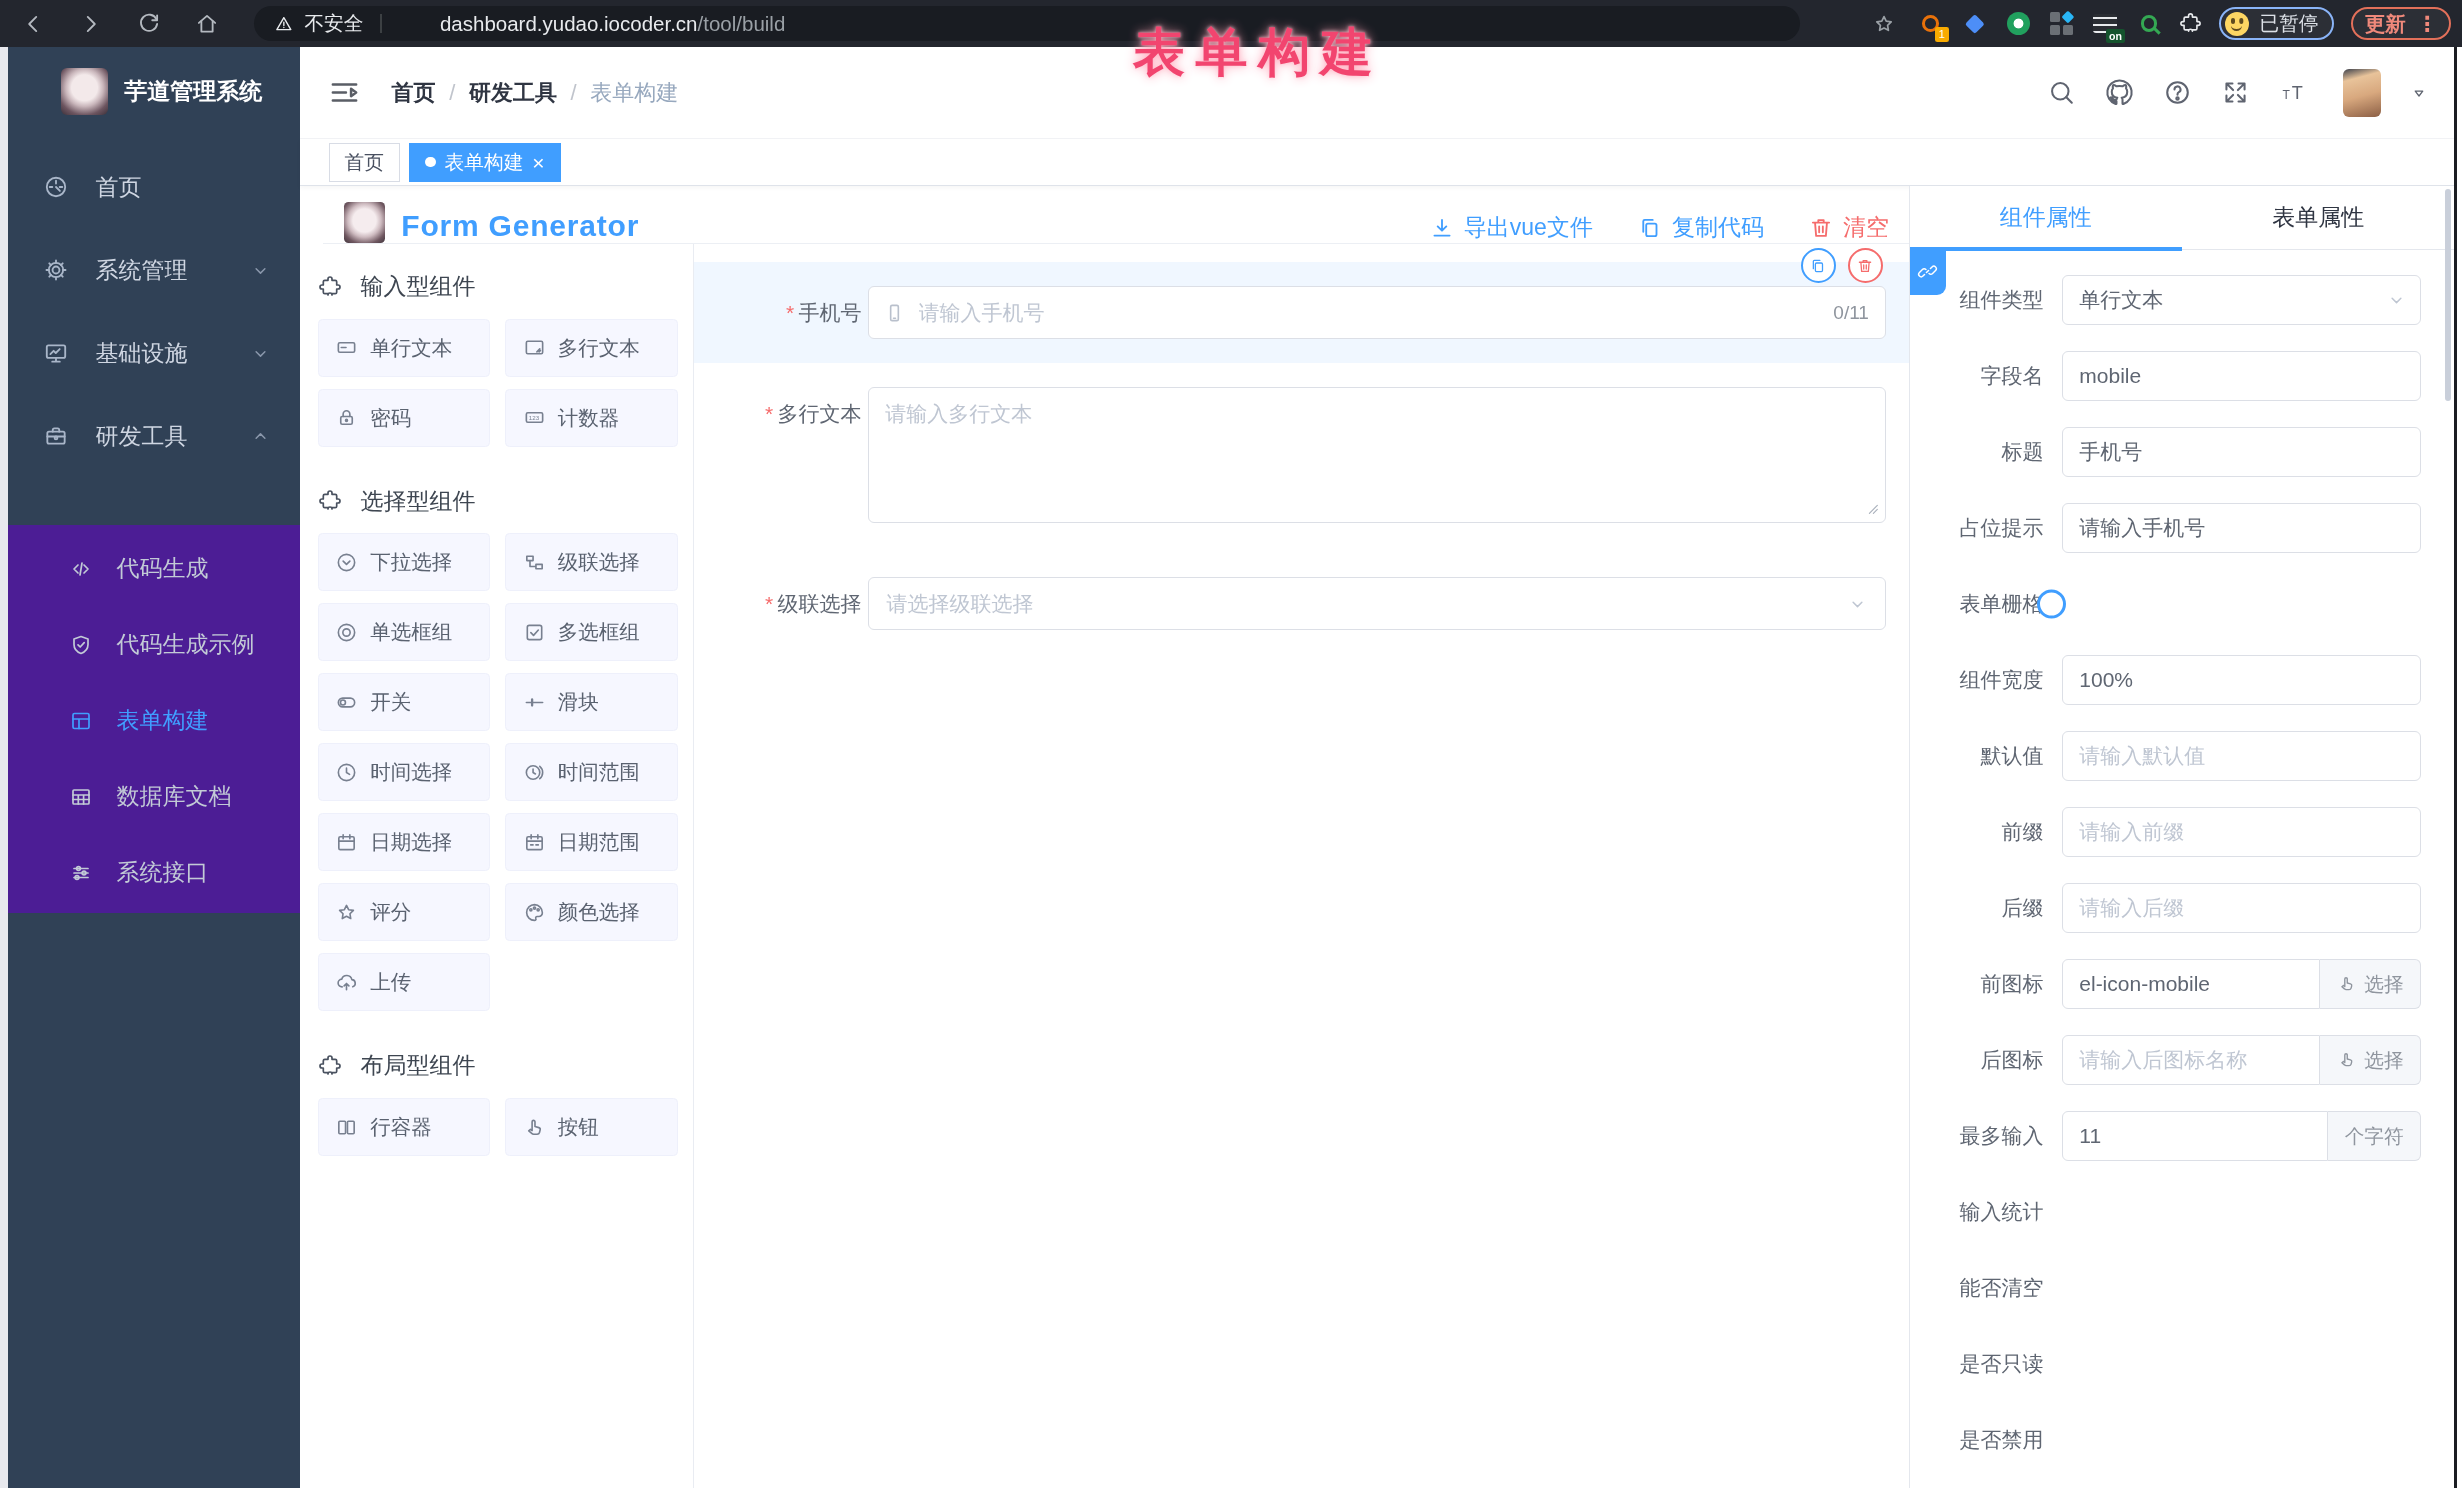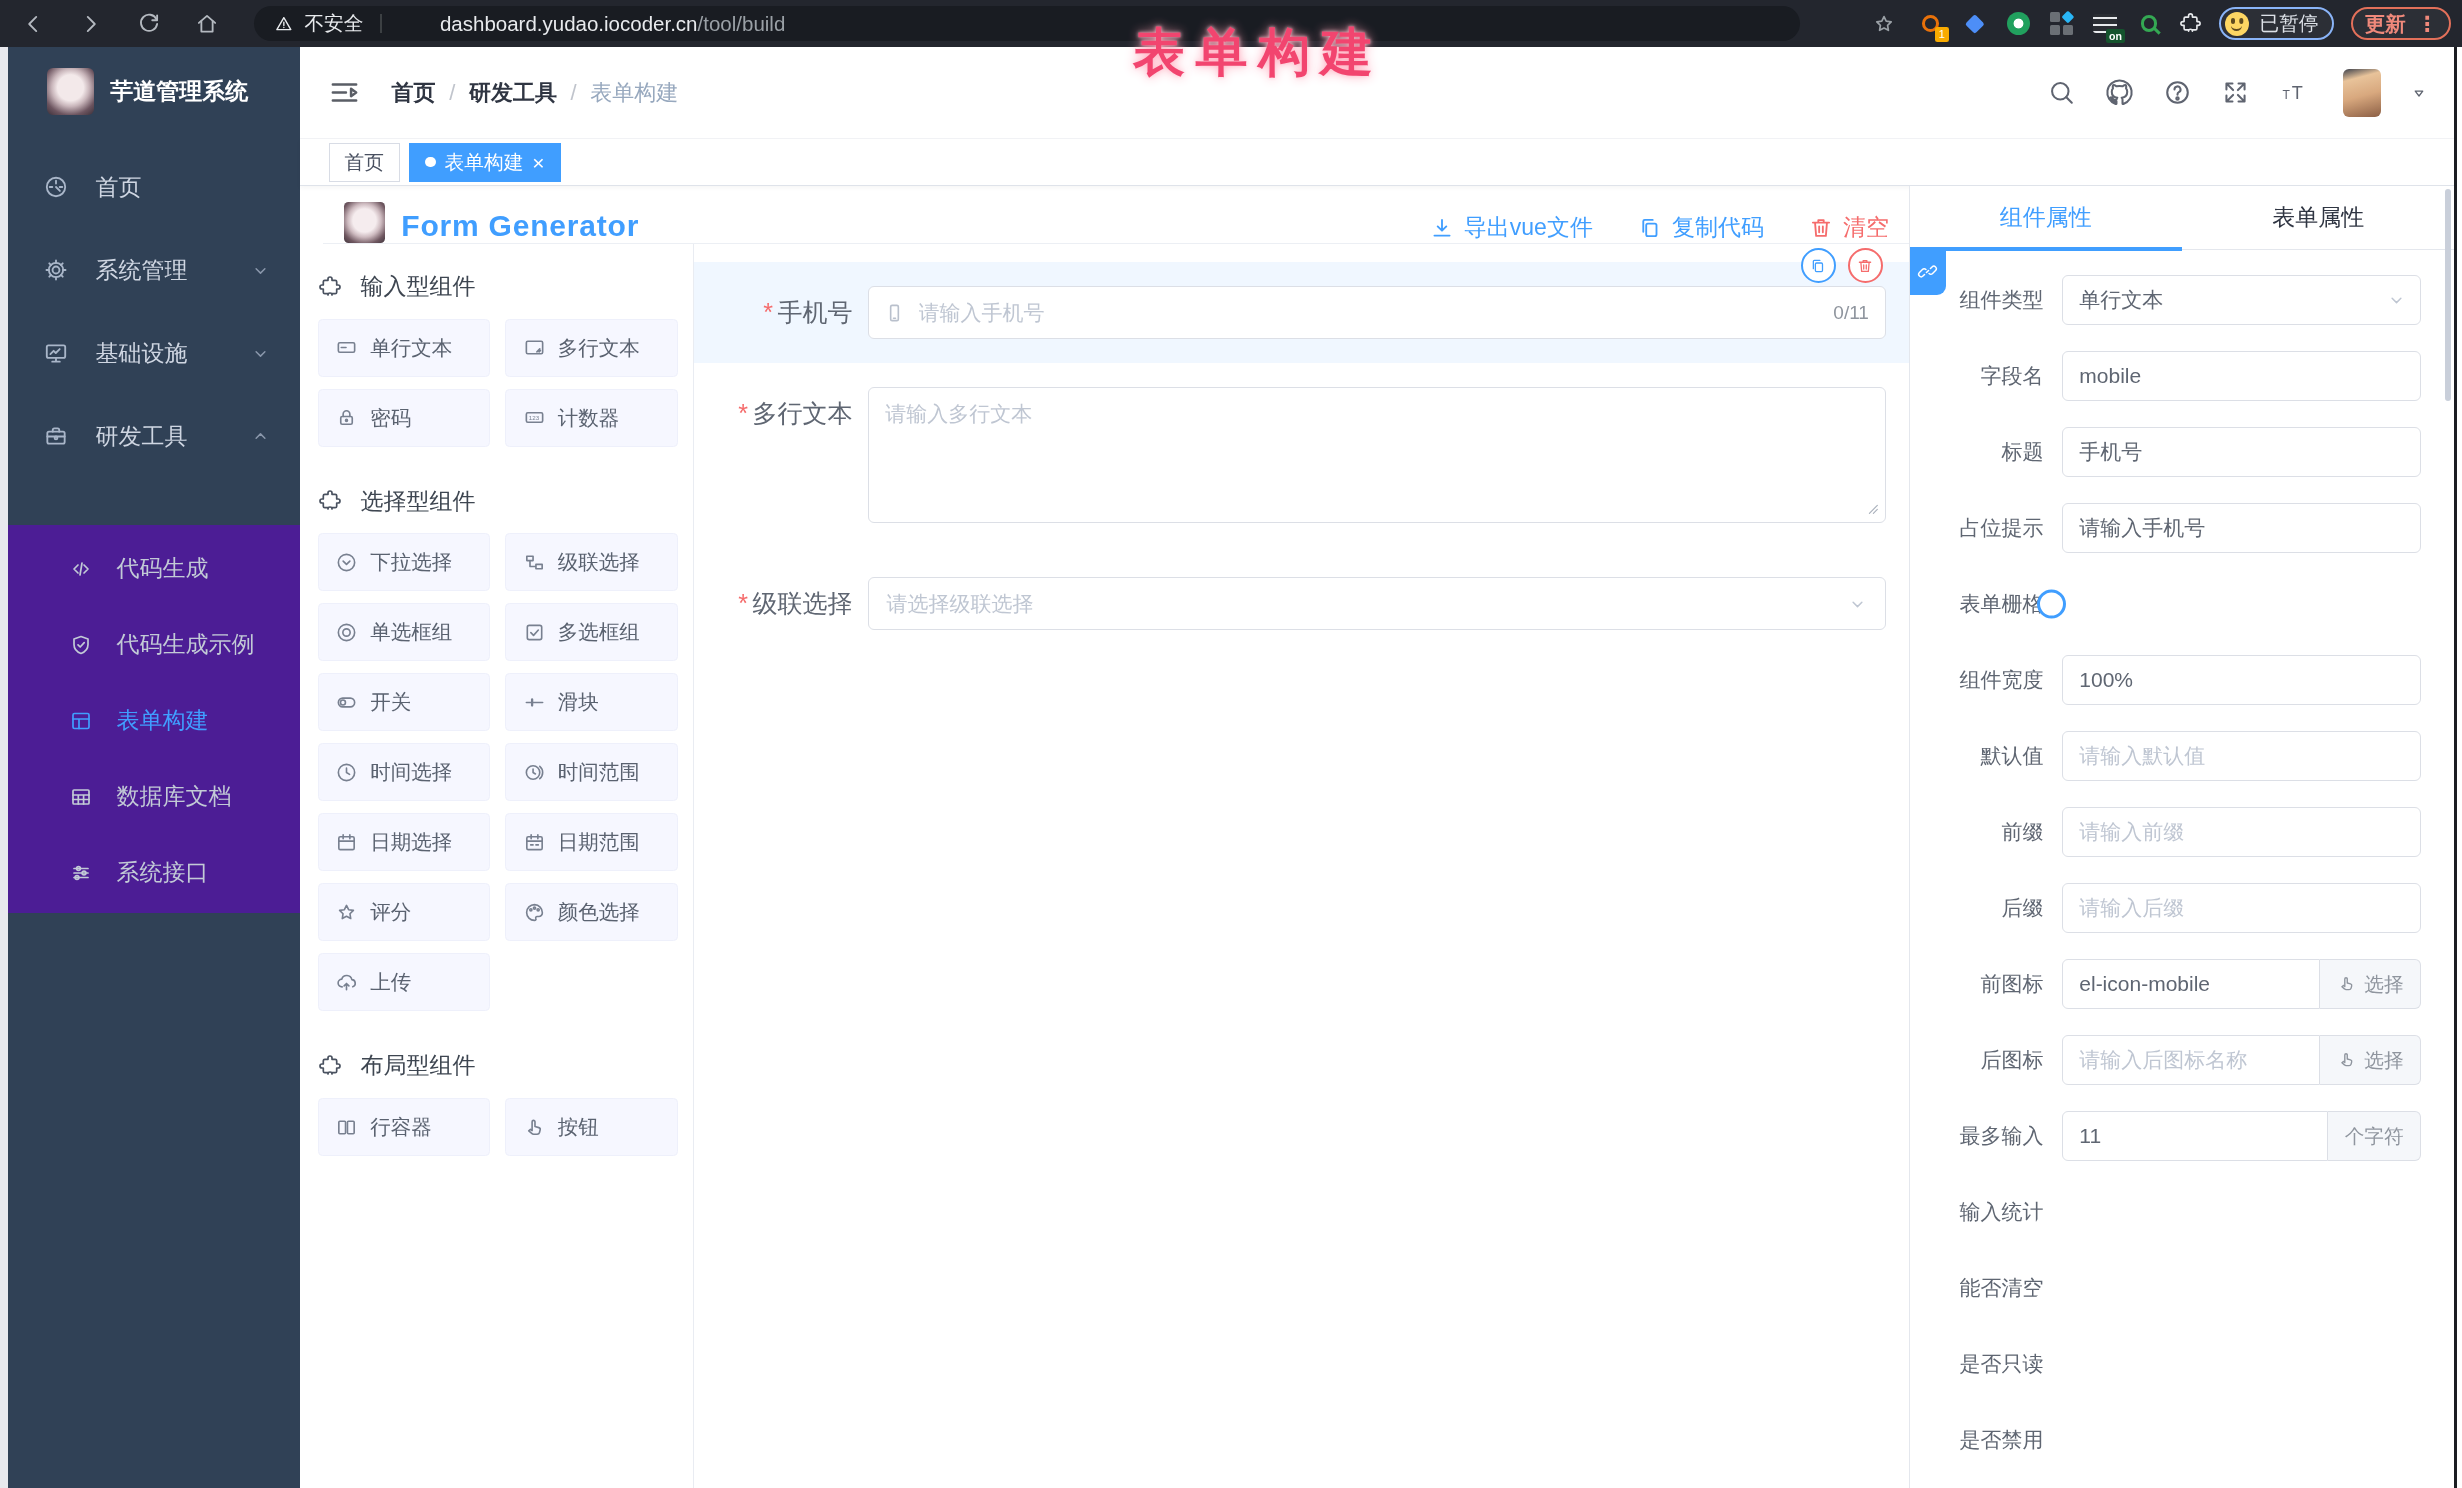--- a/index.html
+++ b/index.html
@@ -45,21 +45,21 @@
   .pill-update { border:2.3px solid #e3705a; gap:10.6px; padding:0 12px; color:#f0897b; font-size:20.5px; font-weight:600; }
   .pill-update .dots { font-size:21px; }
 
   
   .window { position:absolute; top:47px; left:0; right:0; bottom:0; display:flex; }
   .edge-left { width:7.6px; background:#e8e9ee; }
   .edge-right { width:7.6px; background:#fff; border-left:3.8px solid #1b1d22; }
 
   
   .sidebar { width:292px; background:#304156; display:flex; flex-direction:column; flex:none; }
-  .logo-row { height:88px; display:flex; align-items:center; padding-left:39px; gap:16.7px; }
+  .logo-row { height:88px; display:flex; align-items:center; padding-left:53px; gap:16.7px; }
   .logo-img { width:47px; height:47px; border-radius:6px; flex:none;
     background:radial-gradient(circle at 50% 42%,#f3e9ea 0 36%,#c9b6bb 52%,#6d5560 76%,#3a2f38 100%); }
   .app-title { font-size:23px; font-weight:700; color:#fff; }
   .menu { padding-top:10.6px; }
   .mitem { height:83px; display:flex; align-items:center; padding:0 29px 0 35px; font-size:23px; color:#cfd6e2; }
   .mitem svg.mi { width:26px; height:26px; margin-right:27px; color:#a9b6c9; flex:none; }
   .mitem .chev { width:21px; height:21px; margin-left:auto; color:#8a97ab; }
   .submenu { background:#4c1d95; padding:6px 0 2px;margin-top:47px; }
   .sitem { height:76px; display:flex; align-items:center; padding-left:61px; font-size:23px; color:#c2cad6; }
   .sitem svg.mi { width:24px; height:24px; margin-right:24px; flex:none; }
@@ -107,21 +107,21 @@
   .sec-title svg { width:24px; height:24px; color:#4a5260; }
   .chips { display:grid; grid-template-columns:1fr 1fr; gap:12px 15px; }
   .chip { height:58px; background:#f6f7ff; border:1.5px solid #eef0fb; border-radius:4.5px; display:flex; align-items:center; padding-left:16.7px; gap:12px; font-size:20.5px; color:#5a6270; cursor:grab; }
   .chip svg { width:23px; height:23px; color:#788090; flex:none; }
 
   
   .canvas { flex:1; padding-top:18px; background:#fff; min-width:0; }
   .crow { display:flex; align-items:center; padding:24px 23px 24px 15px; position:relative; }
   .crow.talign { align-items:flex-start; }
   .crow.selected { background:#f0f7ff; }
-  .clabel { width:159px; flex:none; text-align:right; padding-right:15px; font-size:25px; color:#5f6672; line-height:53px; white-space:nowrap; }
+  .clabel { width:159px; flex:none; text-align:right; padding-right:6px; font-size:21px; color:#5f6672; line-height:53px; white-space:nowrap; }
   .star { color:#f56c6c; margin-right:4.5px; }
   .cfield { flex:1; position:relative; min-width:0; }
   .cinput { width:100%; height:53px; border:1.5px solid #dcdfe6; border-radius:6px; font-size:21px; color:#5f6672; background:#fff; outline:none; }
   input.cinput { padding:0 98px 0 50px; }
   ::placeholder { color:#bfc6d2; opacity:1; }
   .in-icon { position:absolute; left:15px; top:50%; transform:translateY(-50%); width:23px; height:23px; color:#b9c0cc; }
   .counter { position:absolute; right:16.7px; top:50%; transform:translateY(-50%); font-size:19px; color:#8f959e; }
   .ctextarea { width:100%; height:136px; border:1.5px solid #dcdfe6; border-radius:6px; font-size:21px; color:#5f6672; padding:12px 16.7px; resize:none; font-family:inherit; outline:none; display:block; }
   .corner { position:absolute; right:6px; bottom:7.6px; width:13.6px; height:13.6px; color:#aab1bc; }
   .csel-box { height:53px; border:1.5px solid #dcdfe6; border-radius:6px; background:#fff; display:flex; align-items:center; padding:0 53px 0 18px; font-size:21px; color:#bfc6d2; position:relative; }

